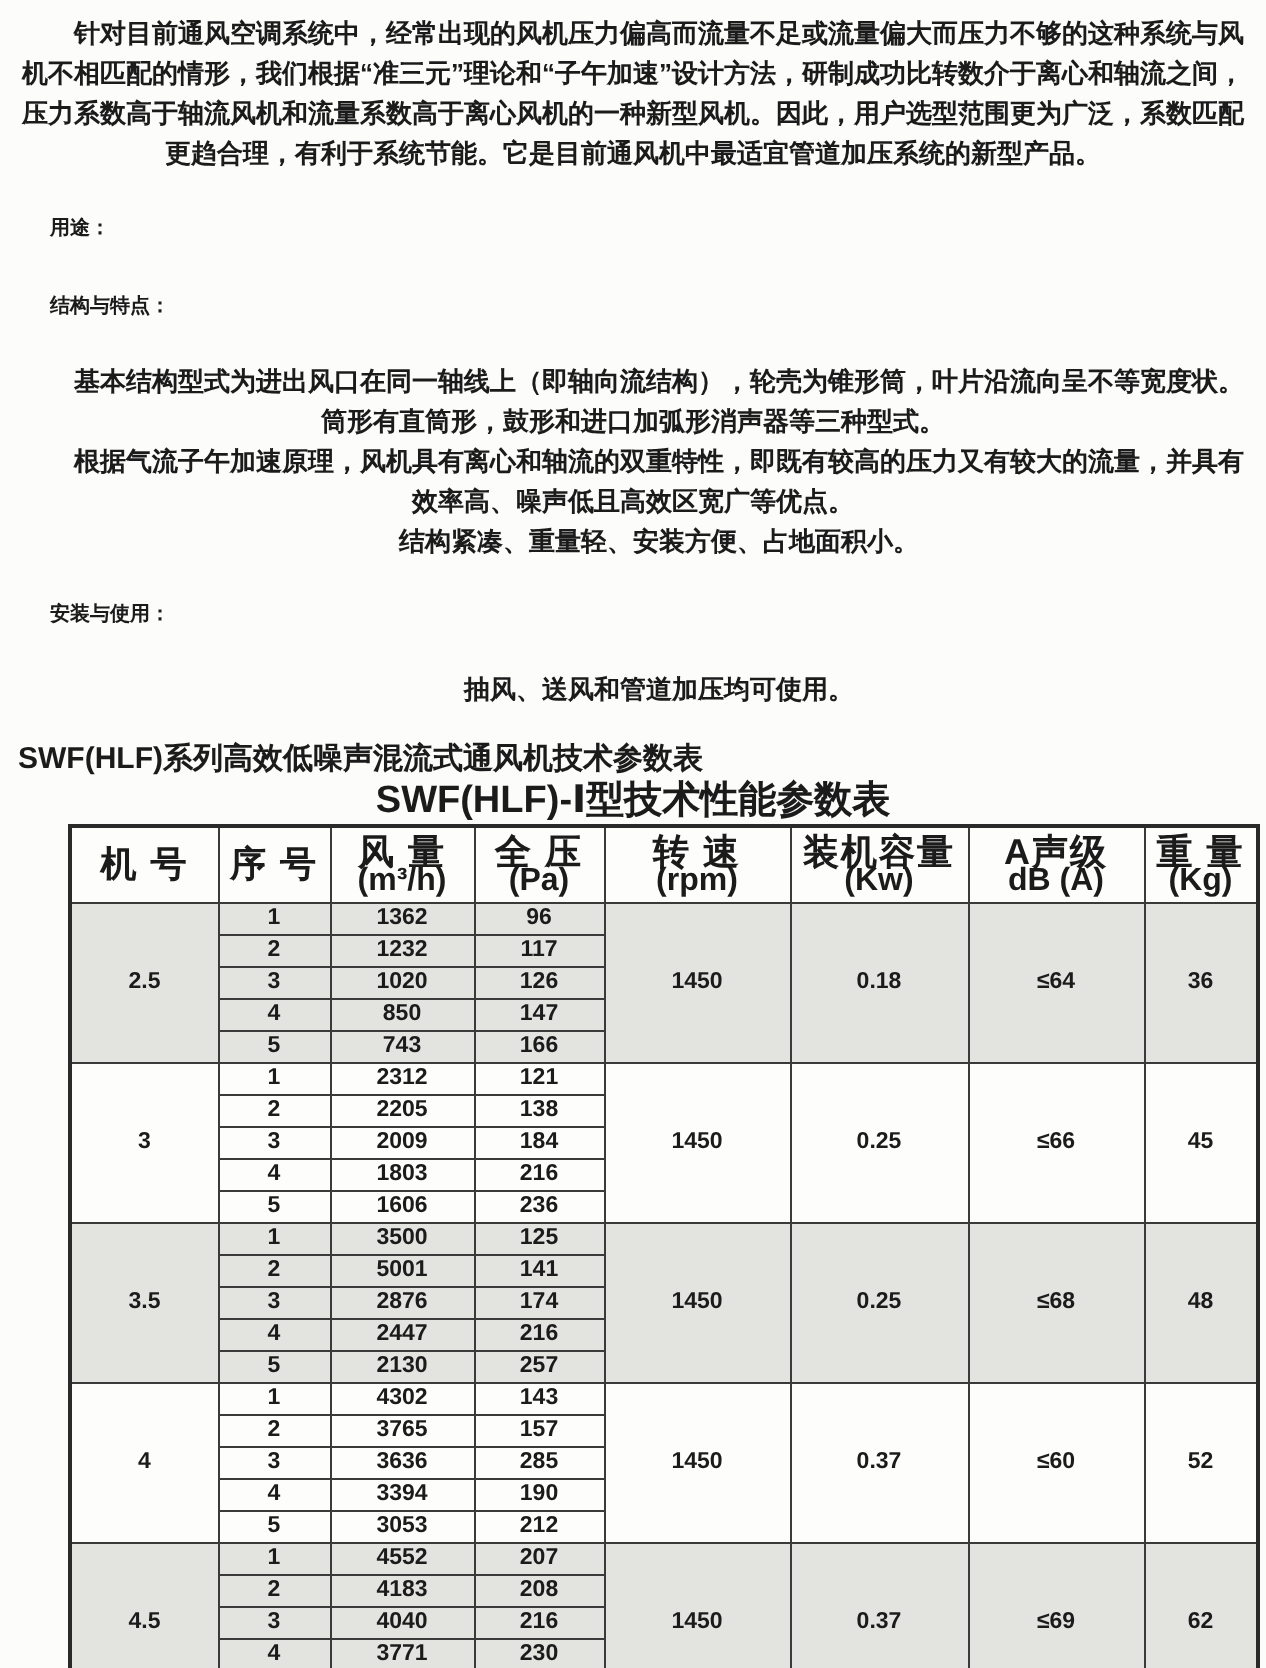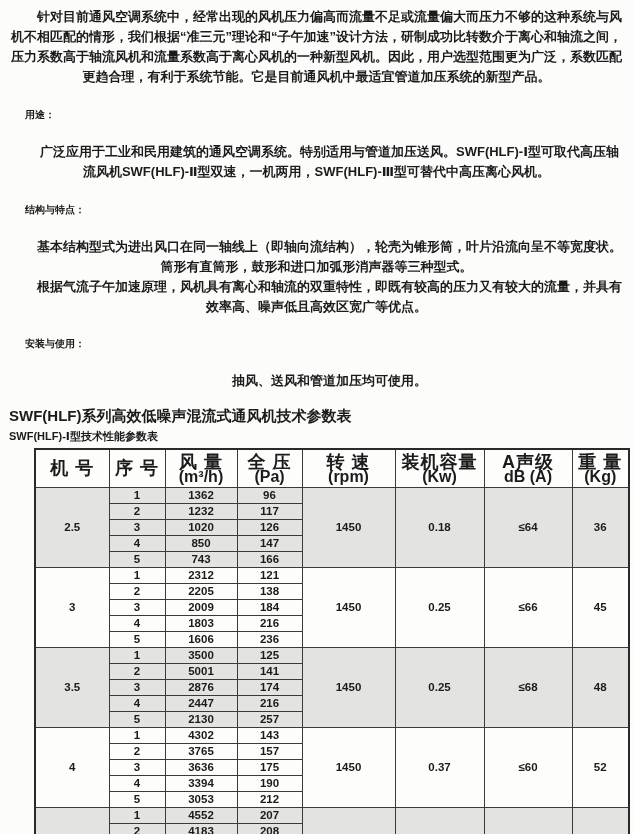--- a/index.html
+++ b/index.html
@@ -29,23 +29,24 @@
   .gap-top{margin-top:15px;}
 
   .table-title{
     margin:13px 0 0 0;
     font-size:15px;
     line-height:23px;
     font-weight:bold;
   }
   .table-subtitle{
     margin:1px 0 3px 0;
-    font-size:11px;
+    font-size:19px;
     line-height:17px;
     font-weight:bold;
+    text-align:center;
   }
 
   table.spec{
     margin-left:25px;
     width:594px;
     border-collapse:collapse;
     table-layout:fixed;
     border:2px solid #2a2a2a;
   }
   table.spec th, table.spec td{
@@ -69,27 +70,27 @@
 </style>
 </head>
 <body>
 
 <div class="page">
 
   <p class="body-text">针对目前通风空调系统中，经常出现的风机压力偏高而流量不足或流量偏大而压力不够的这种系统与风机不相匹配的情形，我们根据“准三元”理论和“子午加速”设计方法，研制成功比转数介于离心和轴流之间，压力系数高于轴流风机和流量系数高于离心风机的一种新型风机。因此，用户选型范围更为广泛，系数匹配更趋合理，有利于系统节能。它是目前通风机中最适宜管道加压系统的新型产品。</p>
 
   <div>
     <div class="sec-heading">用途：</div>
-    <p class="body-text">广泛应用于工业和民用建筑的通风空调系统。特别适用与管道加压送风。SWF(HLF)-Ⅰ型可取代高压轴流风机SWF(HLF)-Ⅱ型双速，一机两用，SWF(HLF)-Ⅲ型可替代中高压离心风机。</p>
   </div>
 
   <div>
     <div class="sec-heading">结构与特点：</div>
     <p class="body-text">基本结构型式为进出风口在同一轴线上（即轴向流结构），轮壳为锥形筒，叶片沿流向呈不等宽度状。筒形有直筒形，鼓形和进口加弧形消声器等三种型式。</p>
     <p class="body-text">根据气流子午加速原理，风机具有离心和轴流的双重特性，即既有较高的压力又有较大的流量，并具有效率高、噪声低且高效区宽广等优点。</p>
+    <p class="body-text">结构紧凑、重量轻、安装方便、占地面积小。</p>
   </div>
 
   <div>
     <div class="sec-heading gap-top">安装与使用：</div>
     <p class="body-text">抽风、送风和管道加压均可使用。</p>
   </div>
 
   <div class="table-title">SWF(HLF)系列高效低噪声混流式通风机技术参数表</div>
   <div class="table-subtitle">SWF(HLF)-Ⅰ型技术性能参数表</div>
 
@@ -242,21 +243,21 @@
           <td rowspan="5">52</td>
         </tr>
         <tr>
           <td>2</td>
           <td>3765</td>
           <td>157</td>
         </tr>
         <tr>
           <td>3</td>
           <td>3636</td>
-          <td>175</td>
+          <td>285</td>
         </tr>
         <tr>
           <td>4</td>
           <td>3394</td>
           <td>190</td>
         </tr>
         <tr>
           <td>5</td>
           <td>3053</td>
           <td>212</td>

